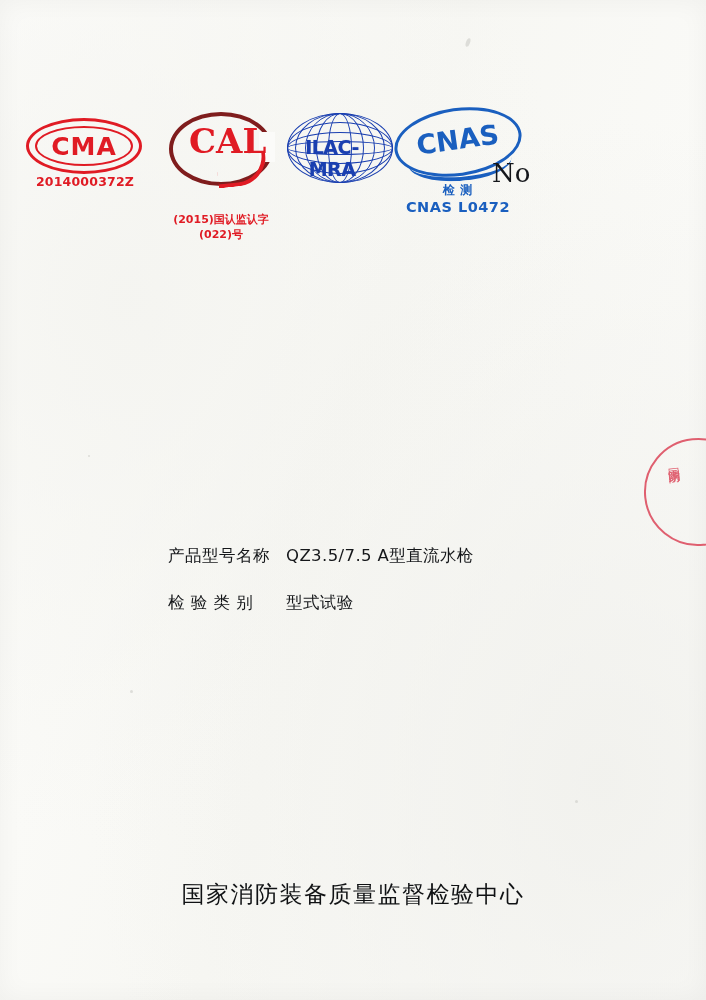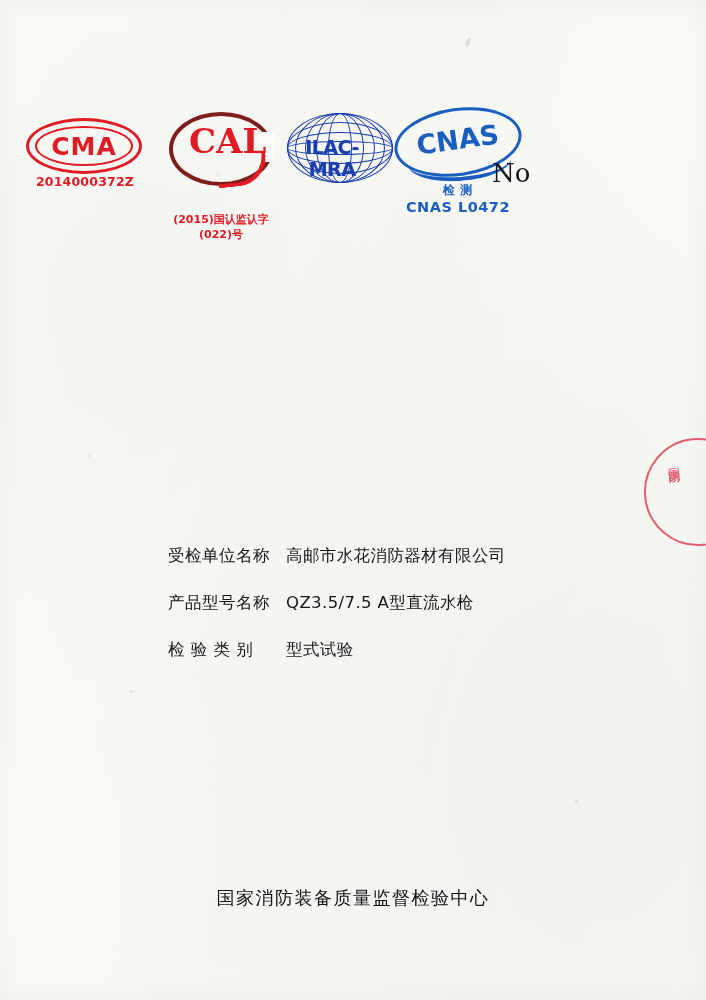--- a/index.html
+++ b/index.html
@@ -297,21 +297,21 @@
     letter-spacing: 0.4px;
   }
 
   
   .issuer {
     position: absolute;
     bottom: 90px;
     left: 0;
     right: 0;
     text-align: center;
-    font-size: 18px;
+    font-size: 23px;
     letter-spacing: 1.5px;
     color: #101214;
     font-family: "DejaVu Sans", sans-serif;
   }
 
   
   .seal {
     position: absolute;
     right: -46px;
     top: 438px;
@@ -396,24 +396,20 @@
     </div>
 
     <div class="report-no">
       <span class="no-label">No</span>
     </div>
   </div>
 
 
   <div class="info-block">
     <div class="info-row">
-      <span class="info-label">受检单位名称</span>
-      <span class="info-value">高邮市水花消防器材有限公司</span>
-    </div>
-    <div class="info-row">
       <span class="info-label">产品型号名称</span>
       <span class="info-value">QZ3.5/7.5 A型直流水枪</span>
     </div>
     <div class="info-row">
       <span class="info-label">检 验 类 别</span>
       <span class="info-value">型式试验</span>
     </div>
   </div>
 
   <div class="seal">

